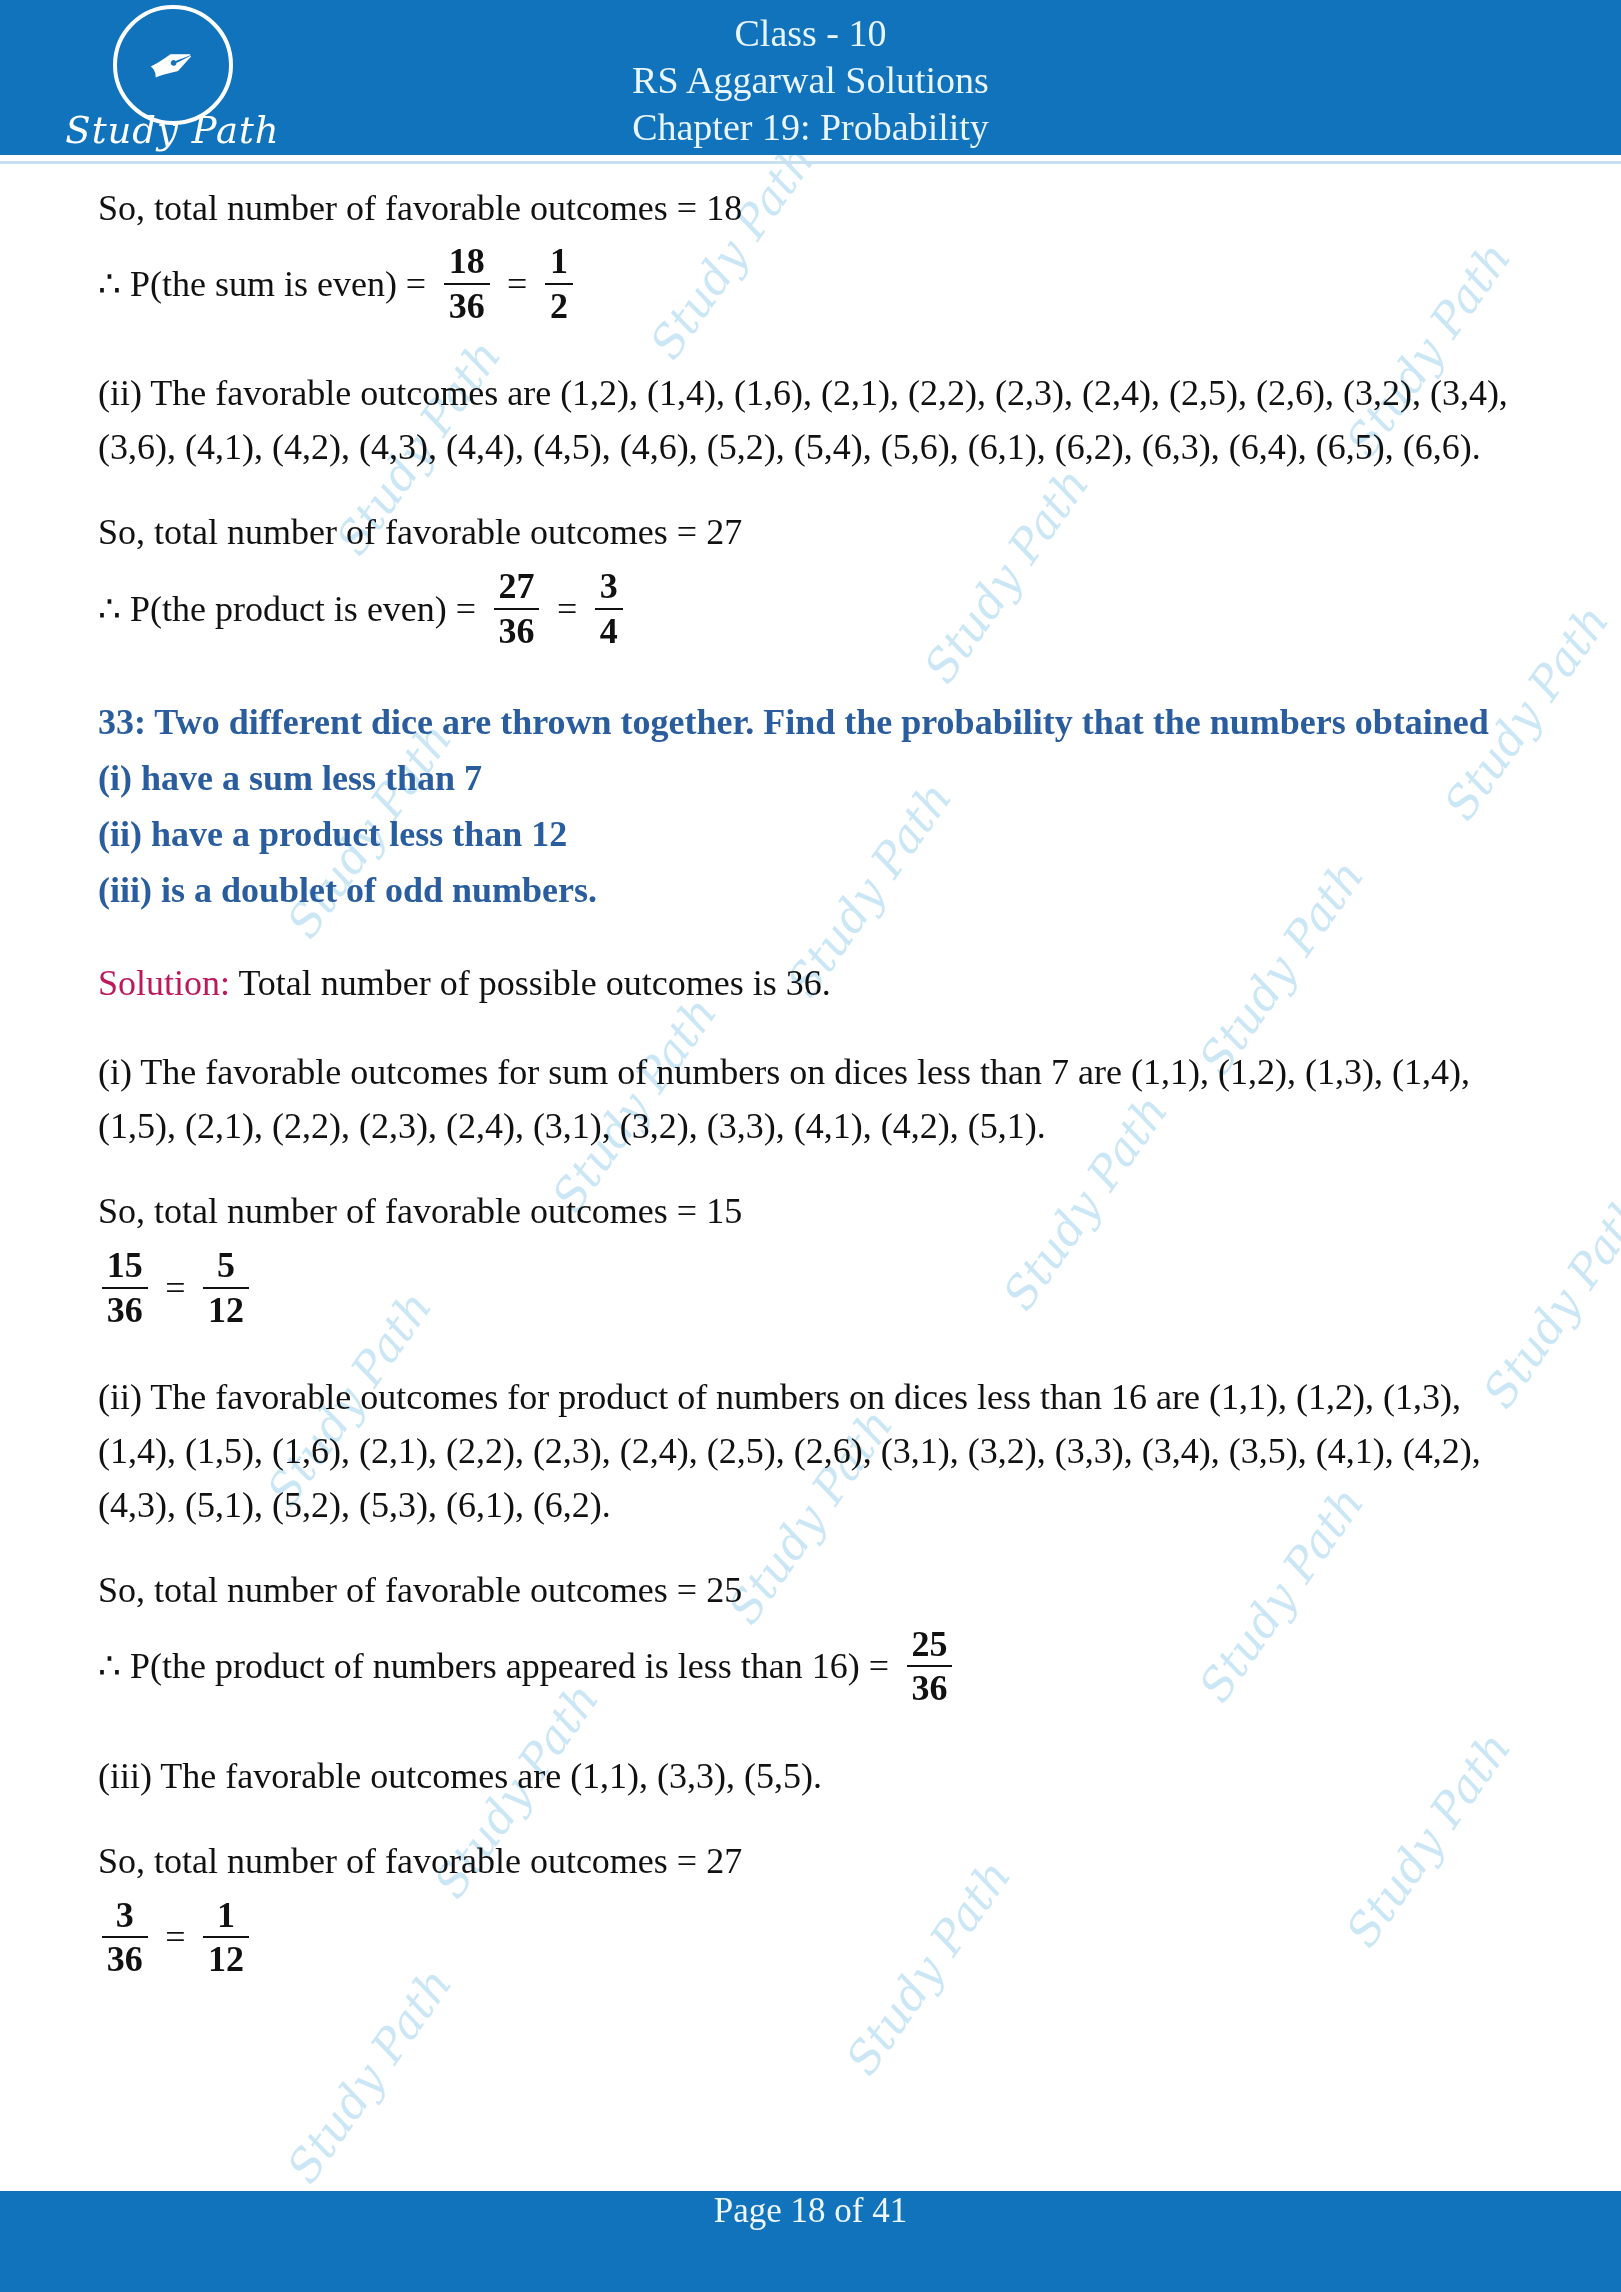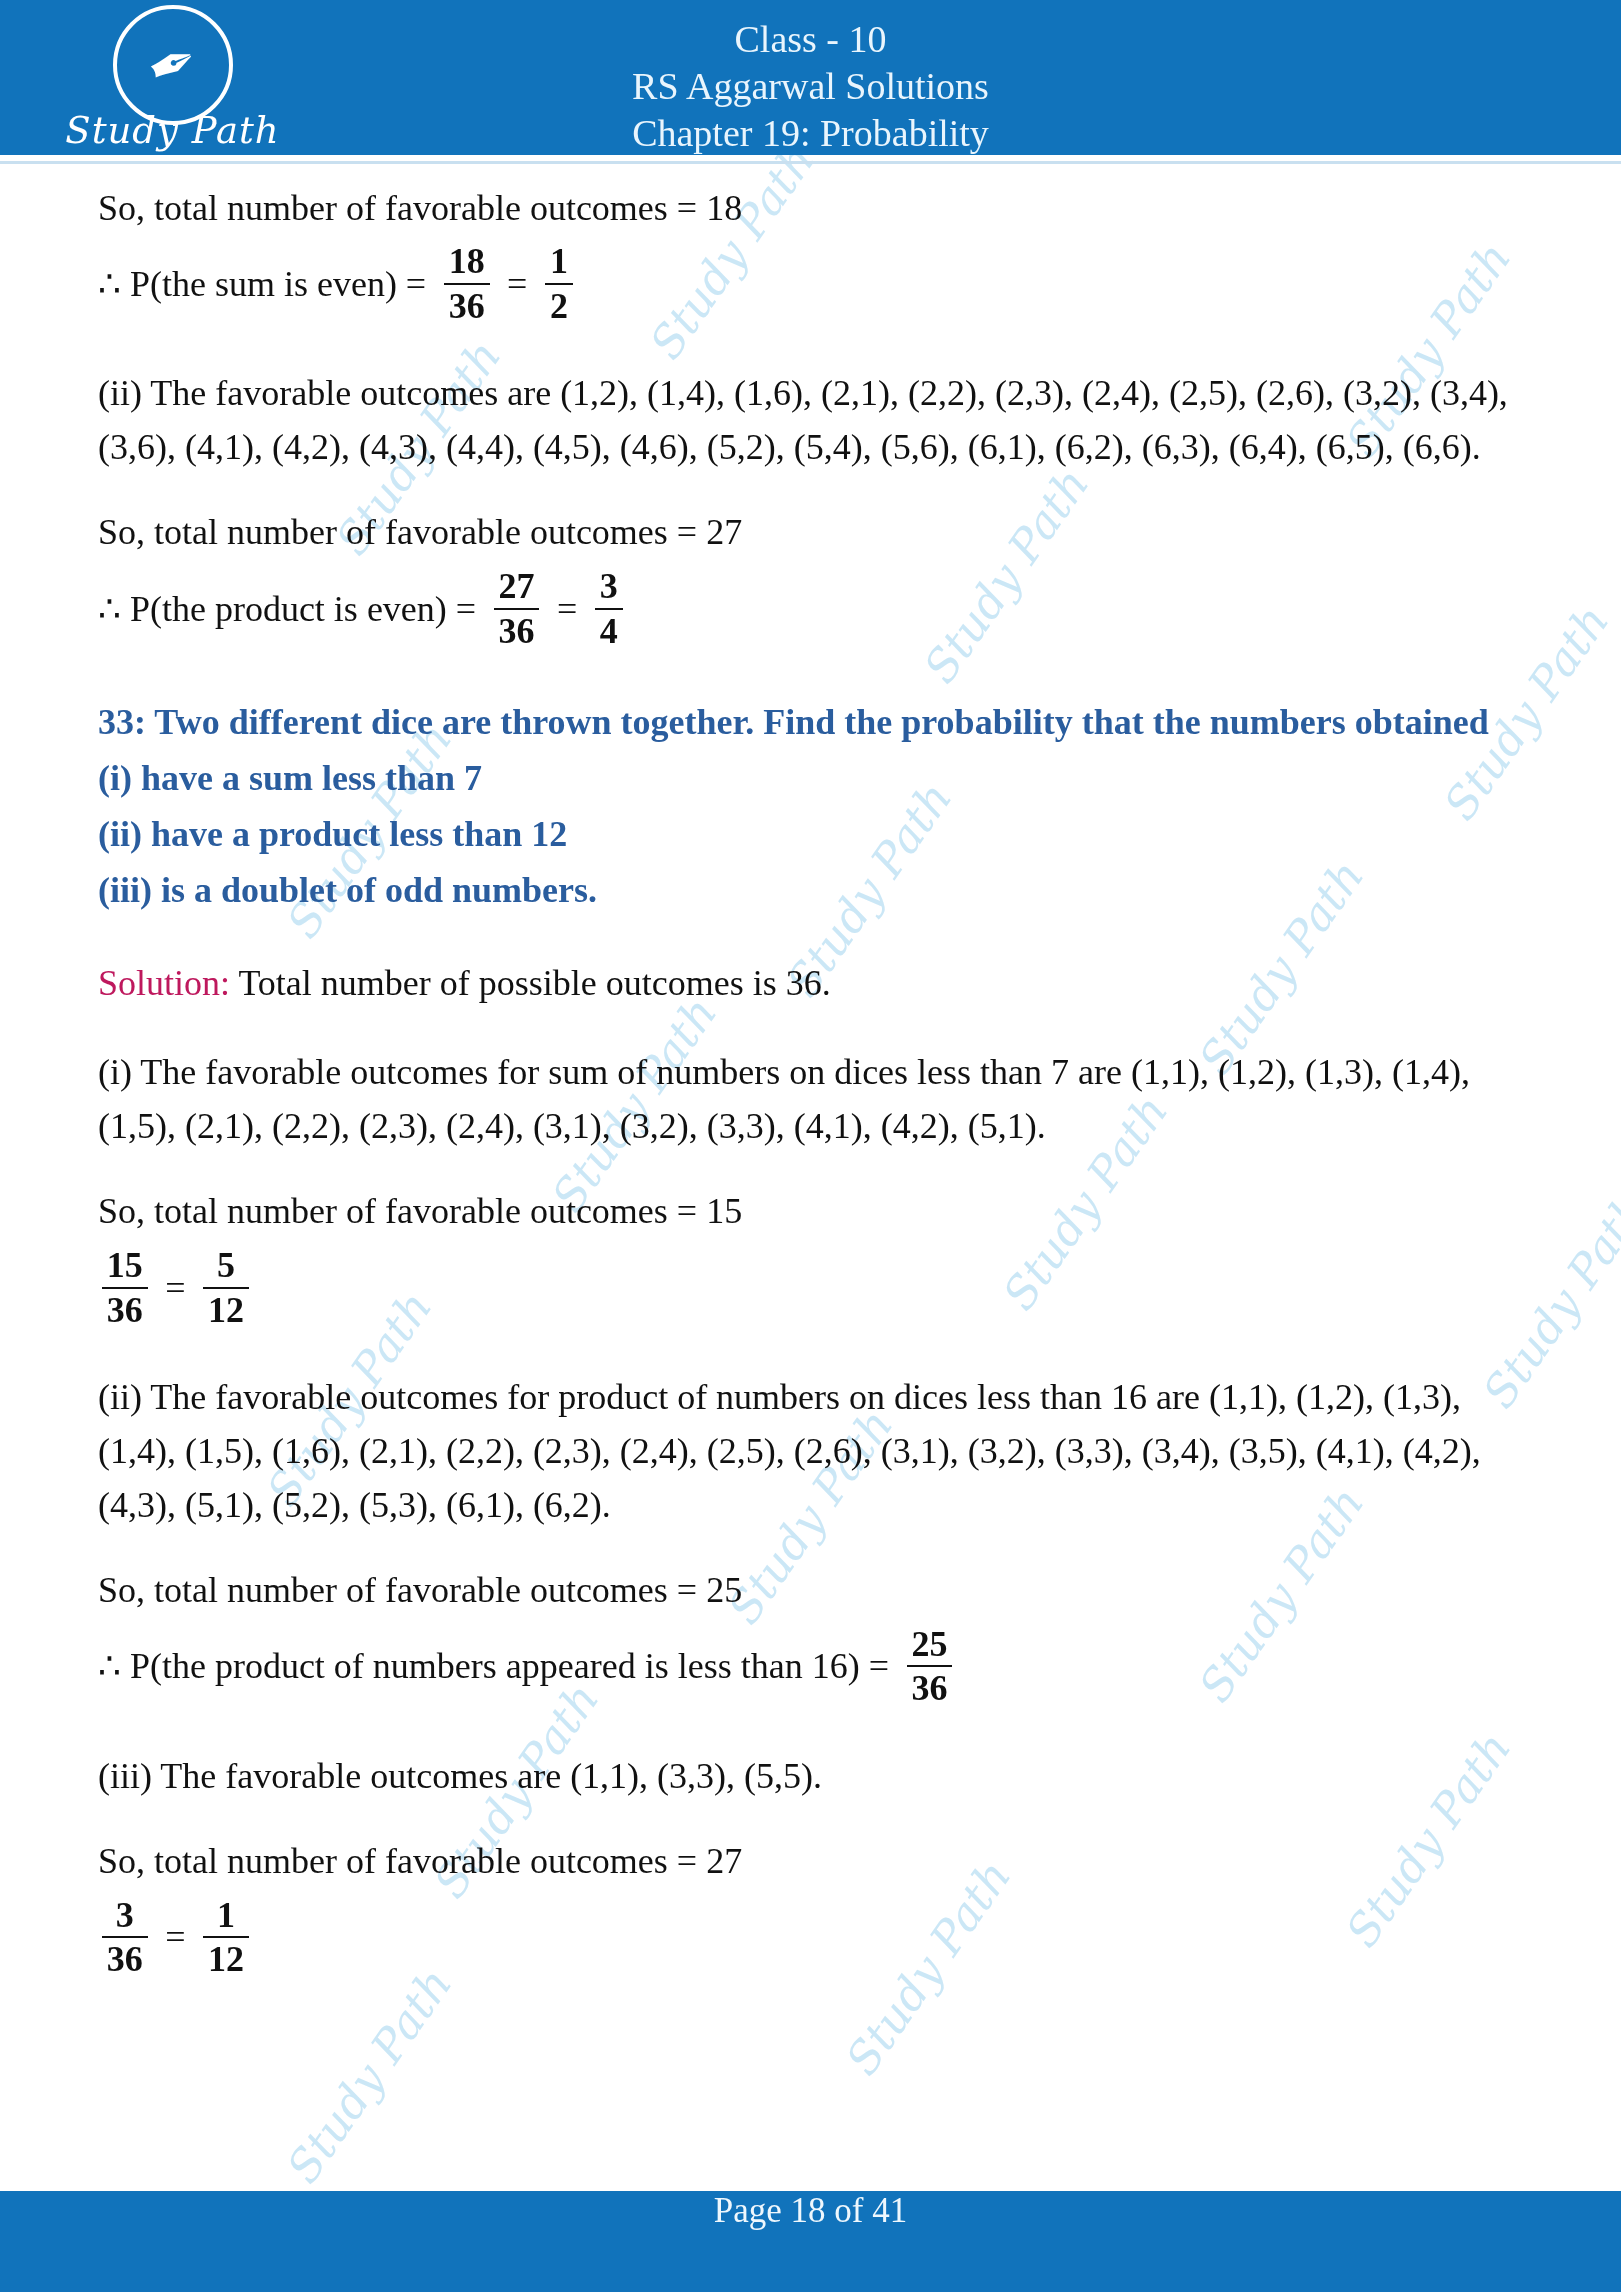--- a/index.html
+++ b/index.html
@@ -21,21 +21,21 @@
   .logo-circle{
     width:112px;height:112px;border:4.9px solid #ffffff;border-radius:50%;
     margin:2.9px auto 0;display:flex;align-items:center;justify-content:center;
   }
   .pen-glyph{font-size:59px;line-height:1;transform:rotate(-24deg);font-family:"DejaVu Sans",sans-serif;}
   .logo-word{
     font-family:"DejaVu Serif",serif;font-style:italic;font-size:37px;
     margin-top:-15.7px;letter-spacing:1px;
   }
   .header-titles{
-    position:absolute;left:0;right:0;top:16px;text-align:center;
+    position:absolute;left:0;right:0;top:10px;text-align:center;
     color:#e9f5fd;font-size:38px;line-height:1.24;font-weight:400;
   }
   
   .footer-band{
     position:absolute;bottom:0;left:0;width:1621px;height:102px;
     background:#1173bb;z-index:3;display:flex;align-items:flex-start;justify-content:center;
   }
   .footer-text{color:#eef7fd;font-size:35px;}
   
   .wm{

